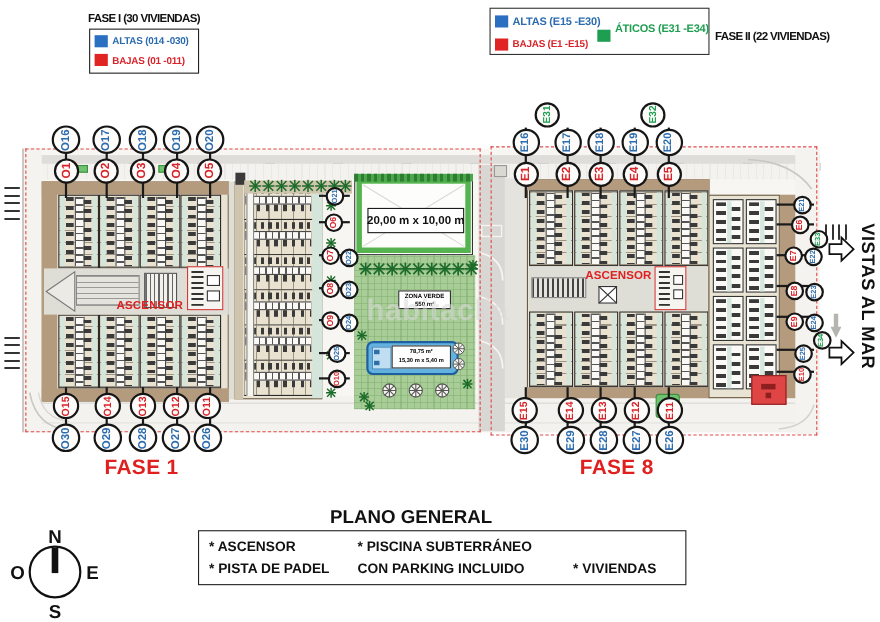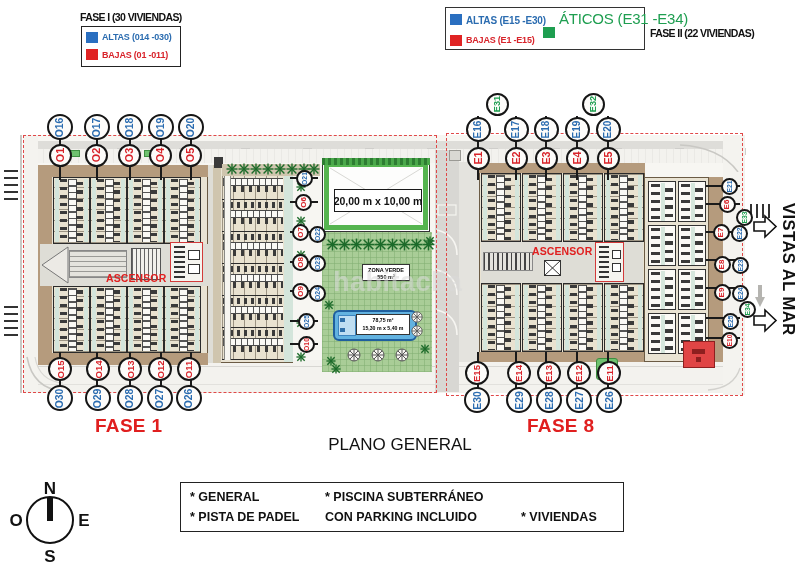--- a/index.html
+++ b/index.html
@@ -799,37 +799,37 @@
 <div style="left:86px;top:32px;width:12px;height:11px;background:#2a6fc0;"></div>
 <div style="left:102px;top:32px;width:80px;height:11px;font-size:9px;font-weight:bold;color:#2b6cb0;white-space:nowrap;letter-spacing:-0.2px;">ALTAS (014 -030)</div>
 <div style="left:86px;top:49px;width:12px;height:11px;background:#e02323;"></div>
 <div style="left:102px;top:50px;width:80px;height:11px;font-size:9px;font-weight:bold;color:#d8232a;white-space:nowrap;letter-spacing:-0.2px;">BAJAS (01 -011)</div>
 <div style="left:445px;top:7px;width:200px;height:43px;background:#fff;border:1.8px solid #333;"></div>
 <div style="left:450px;top:14px;width:12px;height:11px;background:#2a6fc0;"></div>
 <div style="left:466px;top:15px;width:90px;height:11px;font-size:10px;font-weight:bold;color:#2b6cb0;white-space:nowrap;letter-spacing:-0.2px;">ALTAS (E15 -E30)</div>
 <div style="left:450px;top:35px;width:12px;height:11px;background:#e02323;"></div>
 <div style="left:466px;top:35px;width:90px;height:11px;font-size:9px;font-weight:bold;color:#d8232a;white-space:nowrap;letter-spacing:-0.2px;">BAJAS (E1 -E15)</div>
 <div style="left:543px;top:27px;width:12px;height:11px;background:#1e9e50;"></div>
-<div style="left:559px;top:10px;width:92px;height:11px;font-size:15px;font-weight:normal;color:#1e9e50;white-space:nowrap;letter-spacing:-0.2px;">ÁTICOS (E31 -E34)</div>
+<div style="left:559px;top:21px;width:92px;height:11px;font-size:10px;font-weight:bold;color:#1e9e50;white-space:nowrap;letter-spacing:-0.2px;">ÁTICOS (E31 -E34)</div>
 <div style="left:650px;top:27px;width:150px;height:13px;font-size:10.5px;font-weight:bold;color:#111;white-space:nowrap;letter-spacing:-0.6px;">FASE II (22 VIVIENDAS)</div>
 <div style="left:95px;top:415px;width:120px;height:22px;color:#e01f1f;font-weight:bold;font-size:19px;letter-spacing:.3px;">FASE 1</div>
 <div style="left:527px;top:415px;width:120px;height:22px;color:#e01f1f;font-weight:bold;font-size:19px;letter-spacing:.3px;">FASE 8</div>
 <div style="left:772px;top:203px;width:26px;height:132px;color:#111;font-weight:bold;font-size:16.5px;letter-spacing:.5px;writing-mode:vertical-rl;text-align:center;white-space:nowrap;">VISTAS AL MAR</div>
 <svg style="left:752px;top:214px;position:absolute" width="26" height="25" viewBox="0 0 26 25">
     <polygon points="2,8 13,8 13,2 24,12.5 13,23 13,17 2,17" fill="#fff" stroke="#111" stroke-width="1.6"></polygon>
   </svg>
 <svg style="left:752px;top:308px;position:absolute" width="26" height="25" viewBox="0 0 26 25">
     <polygon points="2,8 13,8 13,2 24,12.5 13,23 13,17 2,17" fill="#fff" stroke="#111" stroke-width="1.6"></polygon>
   </svg>
 <svg style="left:755px;top:285px;position:absolute" width="10" height="22" viewBox="0 0 10 22">
     <polygon points="3,0 7,0 7,12 10,12 5,22 0,12 3,12" fill="#b5b4b0"></polygon>
   </svg>
-<div style="left:300px;top:435px;width:200px;height:18px;font-size:17px;font-weight:normal;color:#111;text-align:center;white-space:nowrap;">PLANO GENERAL</div>
+<div style="left:300px;top:460px;width:200px;height:18px;font-size:17px;font-weight:bold;color:#111;white-space:nowrap;">PLANO GENERAL</div>
 <div style="left:180px;top:482px;width:444px;height:50px;background:#fff;border:1.7px solid #222;"></div>
-<div style="left:190px;top:490px;width:130px;height:14px;font-size:12.5px;font-weight:bold;color:#111;white-space:nowrap;">* GENERAL</div>
+<div style="left:190px;top:490px;width:130px;height:14px;font-size:12.5px;font-weight:bold;color:#111;white-space:nowrap;">* ASCENSOR</div>
 <div style="left:190px;top:510px;width:140px;height:14px;font-size:12.5px;font-weight:bold;color:#111;white-space:nowrap;">* PISTA DE PADEL</div>
 <div style="left:325px;top:490px;width:200px;height:14px;font-size:12.5px;font-weight:bold;color:#111;white-space:nowrap;">* PISCINA SUBTERRÁNEO</div>
 <div style="left:325px;top:510px;width:200px;height:14px;font-size:12.5px;font-weight:bold;color:#111;white-space:nowrap;">CON PARKING INCLUIDO</div>
 <div style="left:521px;top:510px;width:100px;height:14px;font-size:12.5px;font-weight:bold;color:#111;white-space:nowrap;">* VIVIENDAS</div>
 <svg style="left:10px;top:478px;position:absolute" width="80" height="85" viewBox="0 0 80 85">
     <circle cx="40" cy="42" r="23" fill="none" stroke="#111" stroke-width="2"></circle>
     <rect x="37" y="20" width="6" height="23" fill="#111"></rect>
     <text x="40" y="16" font-size="17" font-weight="bold" text-anchor="middle" fill="#111" font-family="Liberation Sans,sans-serif">N</text>
     <text x="40" y="84" font-size="17" font-weight="bold" text-anchor="middle" fill="#111" font-family="Liberation Sans,sans-serif">S</text>
     <text x="6" y="48" font-size="17" font-weight="bold" text-anchor="middle" fill="#111" font-family="Liberation Sans,sans-serif">O</text>

